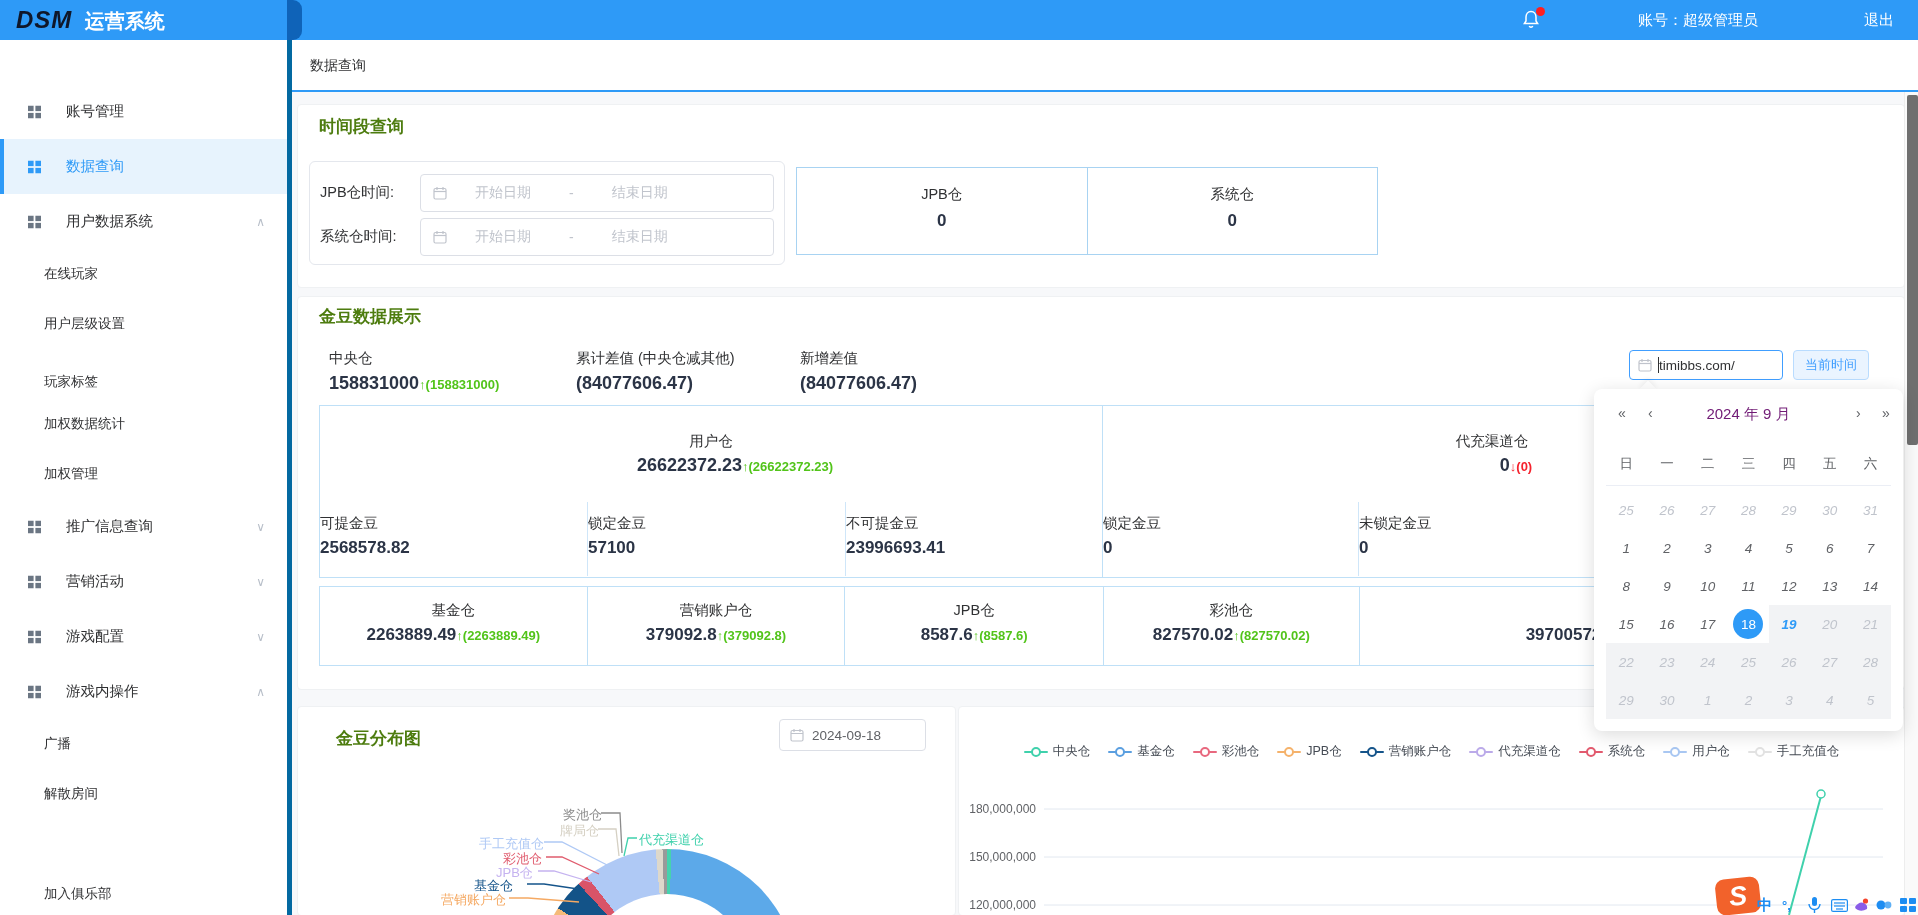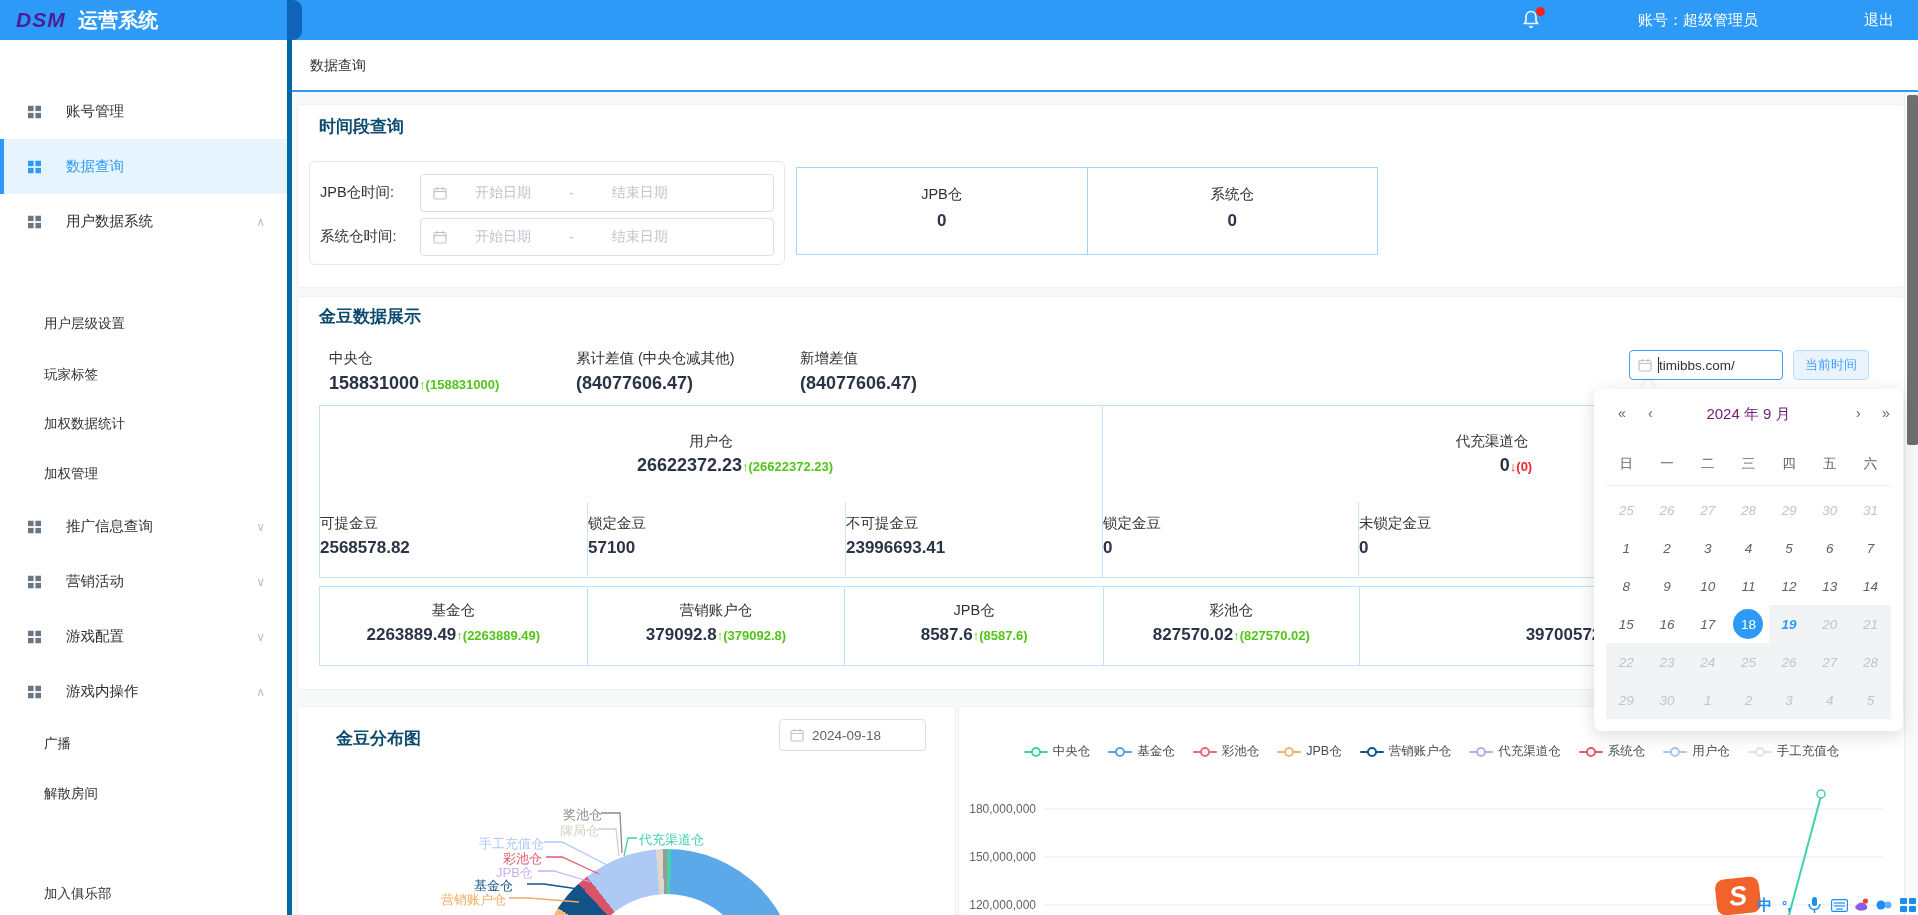--- a/index.html
+++ b/index.html
@@ -2,21 +2,21 @@
 <html><head>
 <meta charset="utf-8">
 <style>
   html,body{margin:0;padding:0;}
   body{width:1918px;height:915px;position:relative;overflow:hidden;background:#F7F8FA;
        font-family:"Liberation Sans","DejaVu Sans",sans-serif;color:#303133;}
   .abs{position:absolute;}
   
   #header{position:absolute;left:0;top:0;width:1918px;height:40px;background:#2E9AF7;z-index:30;}
   #logo{position:absolute;left:16px;top:0;height:40px;line-height:40px;white-space:nowrap;}
-  #logo .dsm{font-size:21px;font-weight:bold;font-style:italic;color:#4c1d95;letter-spacing:1px;}
+  #logo .dsm{font-size:24px;font-weight:bold;font-style:italic;color:#0f172a;letter-spacing:1px;}
   #logo .sys{font-size:20px;font-weight:bold;color:#fff;margin-left:8px;}
   #notch{position:absolute;left:287px;top:0;width:15px;height:40px;background:#0F63B8;border-radius:0 9px 9px 0;}
   #bell{position:absolute;left:1521px;top:9px;width:22px;height:22px;}
   #bell .dot{position:absolute;right:-2px;top:-2px;width:9px;height:9px;border-radius:50%;background:#FF1F1F;}
   #account{position:absolute;left:1638px;top:0;height:40px;line-height:40px;color:#fff;font-size:15px;}
   #logout{position:absolute;left:1864px;top:0;height:40px;line-height:40px;color:#fff;font-size:15px;cursor:pointer;}
   
   #sidebar{position:absolute;left:0;top:40px;width:287px;height:875px;background:#fff;border-right:5px solid #0369a1;z-index:20;}
   .s-item{position:absolute;left:0;width:287px;display:flex;align-items:center;cursor:pointer;}
   .s-item .lbl{font-size:14.5px;color:#303133;margin-left:66px;}
@@ -24,21 +24,21 @@
   .s-item .gicon{position:absolute;left:28px;top:50%;transform:translateY(-50%);color:#6B7683;display:flex;}
   .s-item .chev{position:absolute;right:22px;color:#B8BFC9;font-size:12px;}
   .s-item.sel{background:#E7F3FD;}
   .s-item.sel::before{content:"";position:absolute;left:0;top:0;bottom:0;width:4px;background:#2E9AF7;}
   .s-item.sel .lbl,.s-item.sel .gicon{color:#2E9AF7;}
   
   #crumbbar{position:absolute;left:287px;top:40px;width:1631px;height:50px;background:#fff;border-bottom:2px solid #2E9AF7;z-index:5;}
   #crumbbar .txt{position:absolute;left:23px;top:0;line-height:50px;font-size:14px;color:#303133;}
   
   .card{position:absolute;background:#fff;border:1px solid #EFF1F3;border-radius:4px;}
-  .sec-title{font-size:17px;font-weight:bold;color:#0c4a6e;}
+  .sec-title{font-size:17px;font-weight:bold;color:#4d7c0f;}
   
   #boxDates{position:absolute;left:11px;top:56px;width:474px;height:102px;border:1px solid #E4E7ED;border-radius:6px;}
   .drow{position:absolute;left:0;width:474px;height:36px;}
   .drow .dlab{position:absolute;left:10px;width:100px;line-height:36px;font-size:14.5px;color:#303133;}
   .drange{position:absolute;left:110px;top:0;width:352px;height:36px;border:1px solid #DCDFE6;border-radius:4px;
           display:flex;align-items:center;color:#C0C4CC;font-size:14px;background:#fff;}
   .drange .cic{margin-left:12px;display:flex;}
   .drange .ph1{margin-left:28px;}
   .drange .dash{margin:0 38px;}
   #boxStats{position:absolute;left:498px;top:62px;width:580px;height:86px;border:1px solid #A8D3F2;display:flex;}
@@ -165,24 +165,27 @@
         <svg width="13" height="13" viewBox="0 0 13 13" fill="currentColor">
           <rect x="0" y="0" width="5.6" height="5.6"></rect>
           <rect x="7.4" y="0" width="5.6" height="5.6"></rect>
           <rect x="0" y="7.4" width="5.6" height="5.6"></rect>
           <rect x="7.4" y="7.4" width="5.6" height="5.6"></rect>
         </svg>
       </span>
       <span class="lbl">用户数据系统</span>
       <span class="chev">∧</span>
     </div>
+    <div class="s-item child" style="top:209px;height:50px;">
+      <span class="lbl">在线玩家</span>
+    </div>
     <div class="s-item child" style="top:259px;height:50px;">
       <span class="lbl">用户层级设置</span>
     </div>
-    <div class="s-item child" style="top:294px;height:50px;align-items:flex-end;">
+    <div class="s-item child" style="top:317px;height:50px;">
       <span class="lbl">玩家标签</span>
     </div>
     <div class="s-item child" style="top:359px;height:50px;">
       <span class="lbl">加权数据统计</span>
     </div>
     <div class="s-item child" style="top:409px;height:50px;">
       <span class="lbl">加权管理</span>
     </div>
     <div class="s-item" style="top:459px;height:55px;">
       <span class="gicon">

